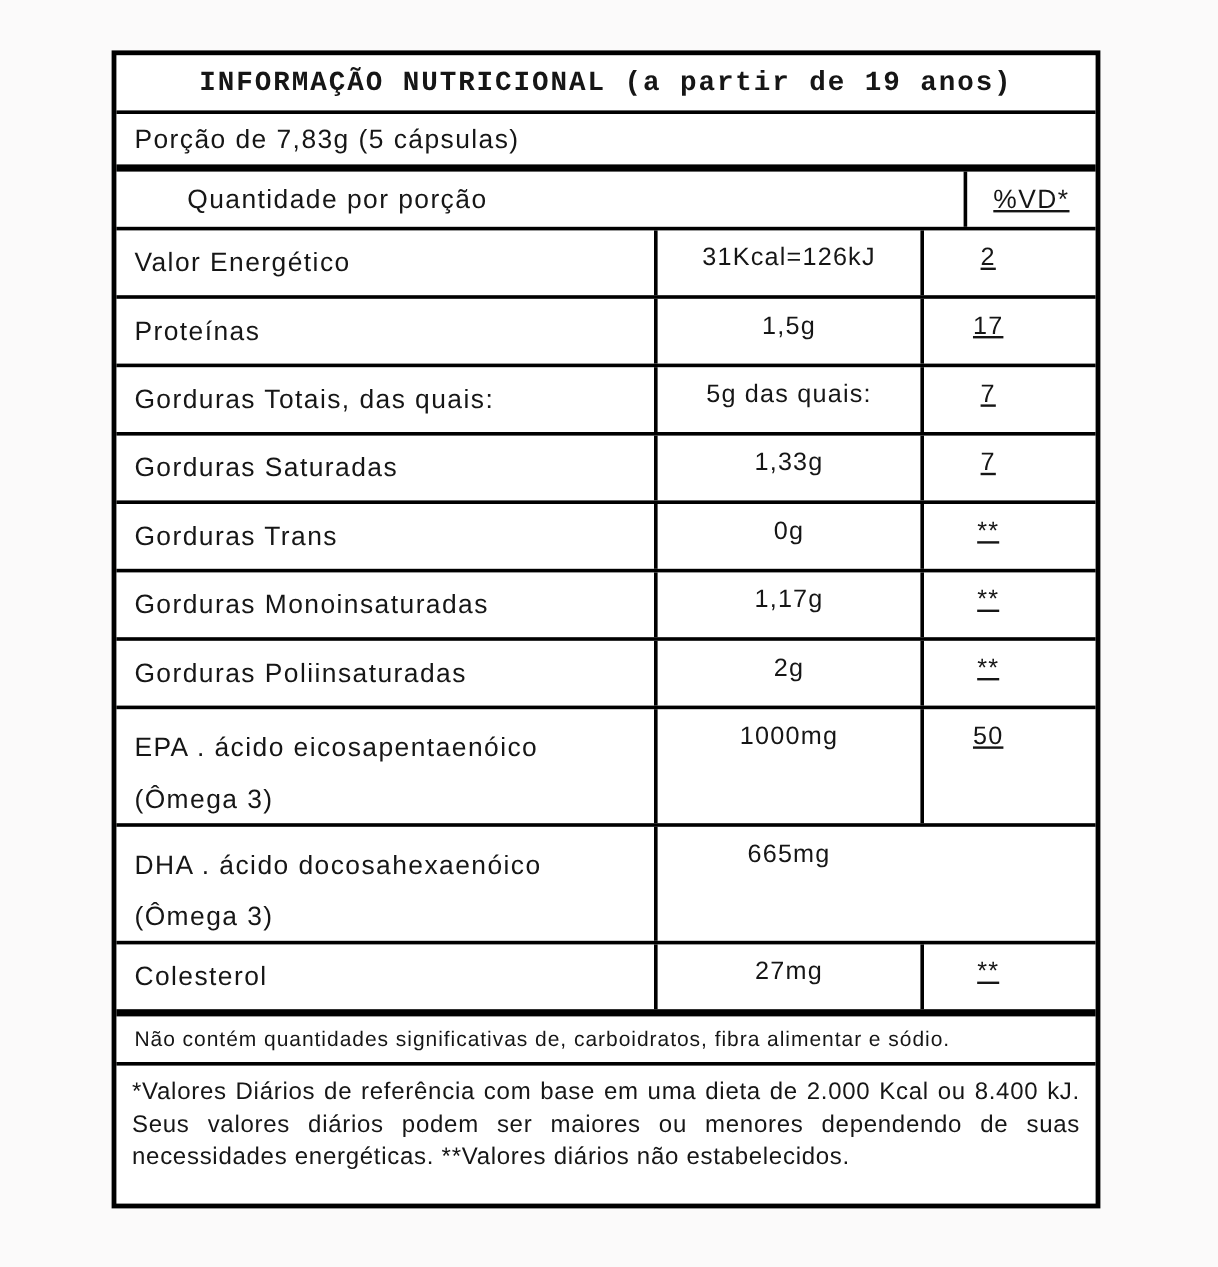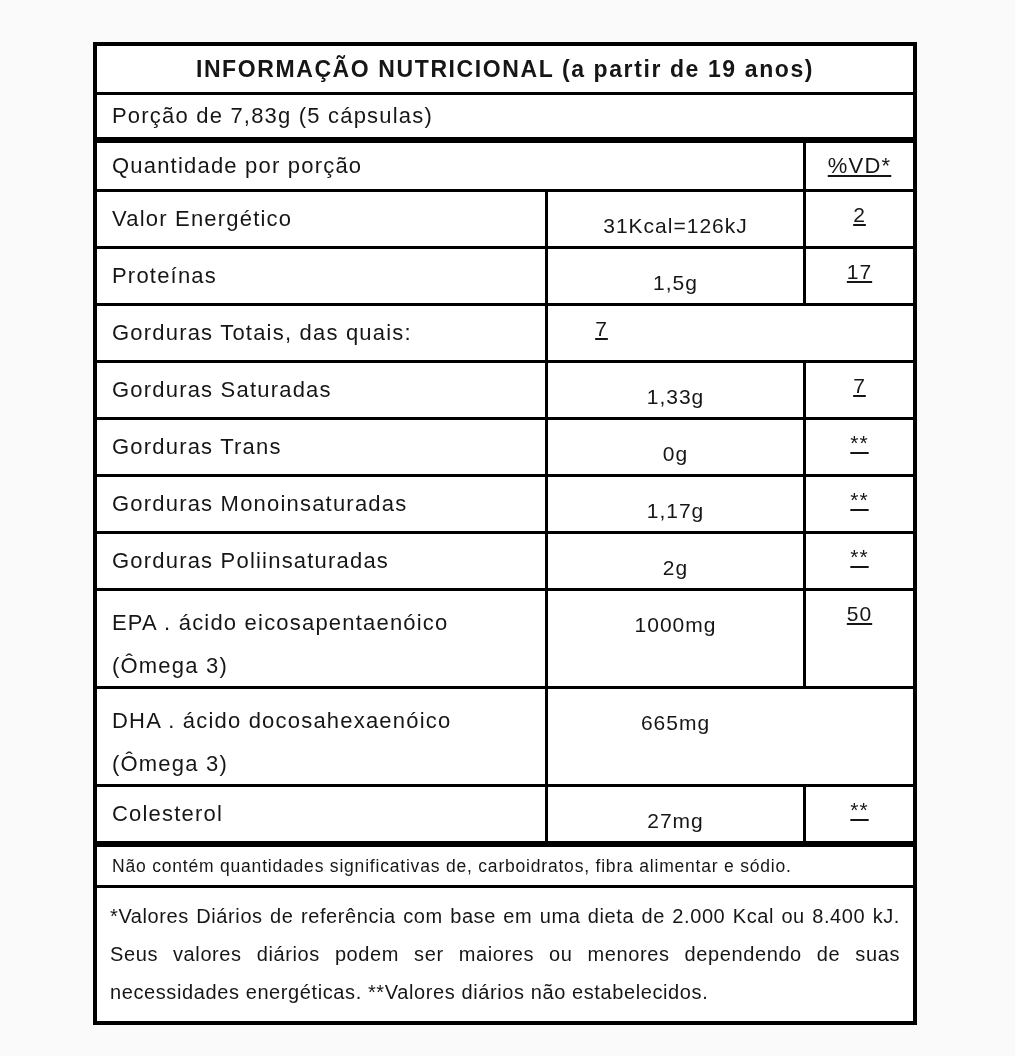--- a/index.html
+++ b/index.html
@@ -20,39 +20,39 @@
     border: 4px solid #000;
     background: #ffffff;
   }
 
   
   .trow {
     display: flex;
     width: 100%;
     border-top: 3px solid #000;
   }
-  .trow:first-child { border-top: none; }
+  .trow:first-child { border-top: none; font-family: Liberation Mono, monospace; }
   .thick-top { border-top: 6px solid #000; }
 
   
   .c1 { width: 448px; display: flex; align-items: center; padding: 0 0 0 15px; }
-  .c2 { width: 258px; border-left: 3px solid #000; display: flex; justify-content: center;
-        align-items: flex-start; padding-top: 22px; }
+  .c2 { width: 222px; border-left: 3px solid #000; display: flex; justify-content: center;
+        align-items: flex-start; padding-top: 11px; }
   .c3 { width: 110px; border-left: 3px solid #000; display: flex; justify-content: center;
         align-items: flex-start; padding-top: 11px; text-decoration: underline; }
   .cspan { flex: 1; display: flex; align-items: center; padding-left: 15px; }
 
   
   .r-title {
     height: 46px;
     display: flex; align-items: center; justify-content: center;
     font-size: 23px; font-weight: 700; letter-spacing: 1.6px;
   }
   .r-portion { height: 45px; font-size: 22px; letter-spacing: 1.2px; }
-  .r-header  { height: 52px; font-size: 22px; letter-spacing: 1.2px; }
+  .r-header  { height: 52px; font-size: 22px; letter-spacing: 1.2px; padding-left: 44px; }
   .r-header .c3 { align-items: center; padding-top: 0; }
 
   .r { height: 57px; font-size: 22px; letter-spacing: 1.2px; }
   .r .c2, .r .c3 { font-size: 21px; letter-spacing: 1px; }
 
   .r-tall { height: 98px; }
   .r-tall .c1 {
     align-items: flex-start;
     flex-direction: column;
     justify-content: flex-start;
@@ -62,21 +62,21 @@
 
   .r-note { height: 44px; }
   .r-note .cspan { font-size: 17.5px; letter-spacing: 0.8px; }
 
   .r-foot { min-height: 118px; }
   .r-foot .cspan {
     display: block;
     padding: 9px 13px 10px 13px;
     font-size: 20px;
     letter-spacing: 0.6px;
-    line-height: 38px;
+    line-height: 27px;
     text-align: justify;
   }
 </style>
 </head>
 <body>
 
 <div class="nutrition-table">
 
   <div class="trow r-title">
     <div>INFORMAÇÃO NUTRICIONAL (a partir de 19 anos)</div>
@@ -98,20 +98,21 @@
   </div>
 
   <div class="trow r">
     <div class="c1">Proteínas</div>
     <div class="c2">1,5g</div>
     <div class="c3">17</div>
   </div>
 
   <div class="trow r">
     <div class="c1">Gorduras Totais, das quais:</div>
+    <div class="c2">5g das quais:</div>
     <div class="c3">7</div>
   </div>
 
   <div class="trow r">
     <div class="c1">Gorduras Saturadas</div>
     <div class="c2">1,33g</div>
     <div class="c3">7</div>
   </div>
 
   <div class="trow r">

